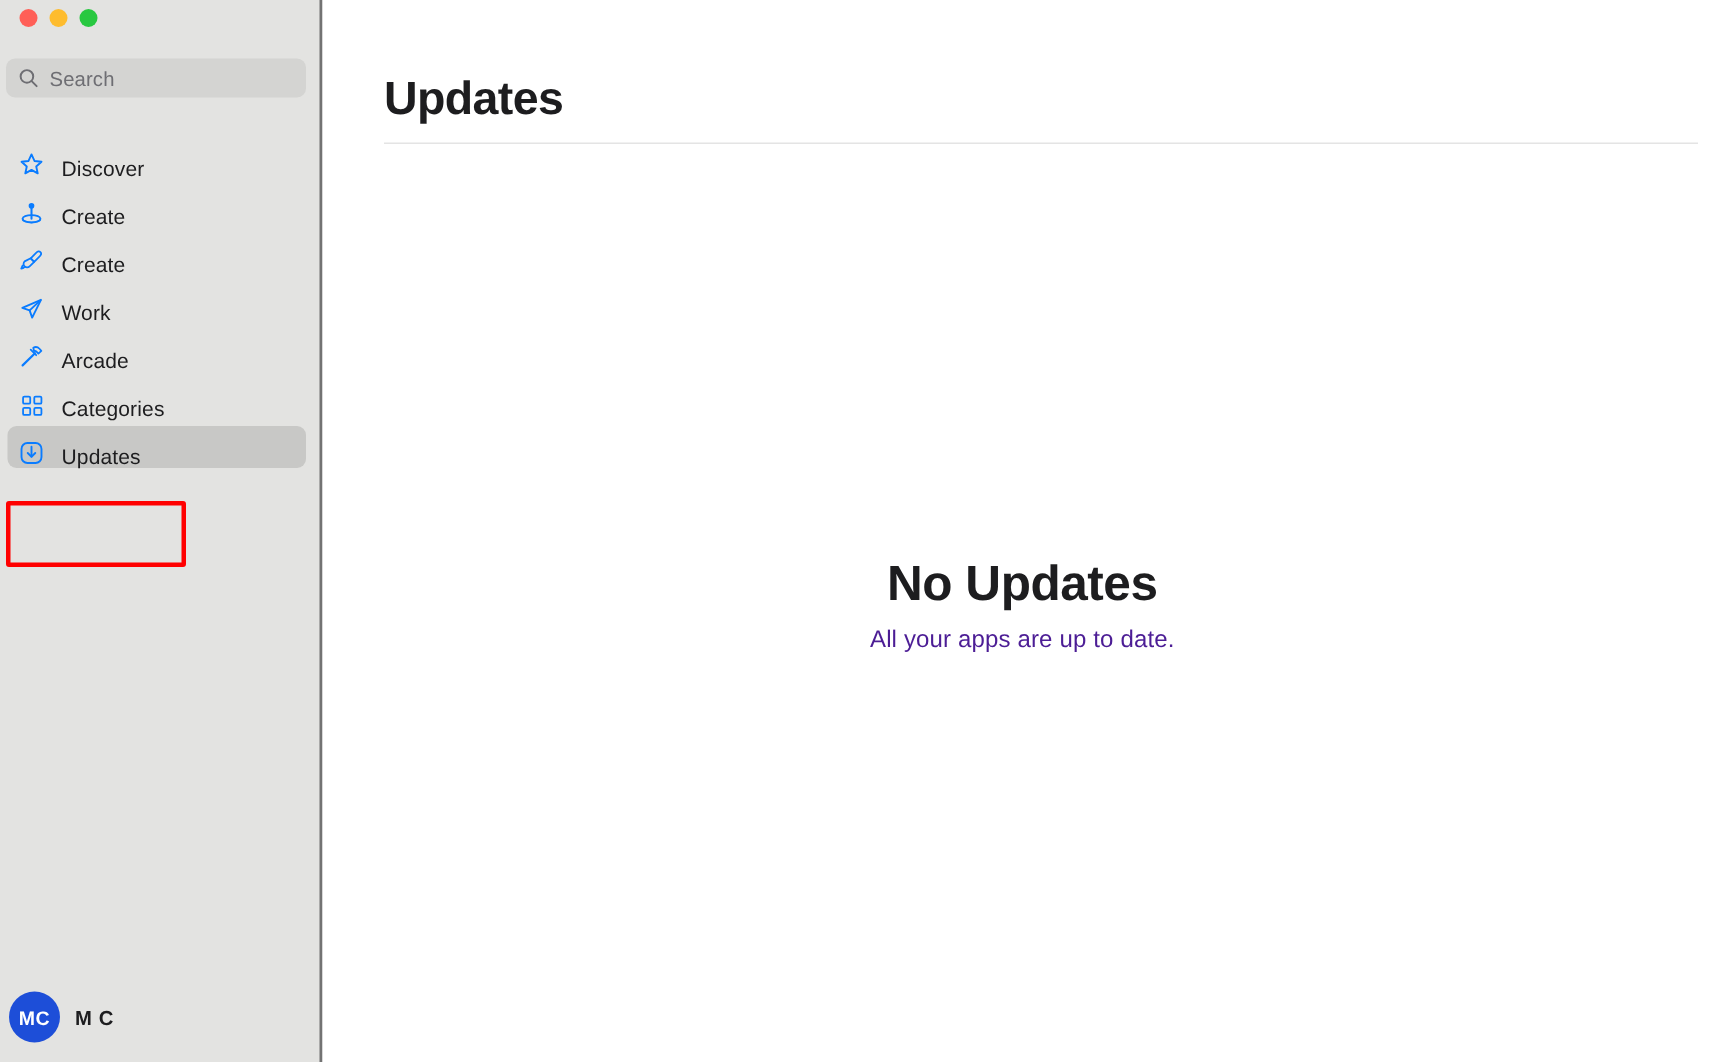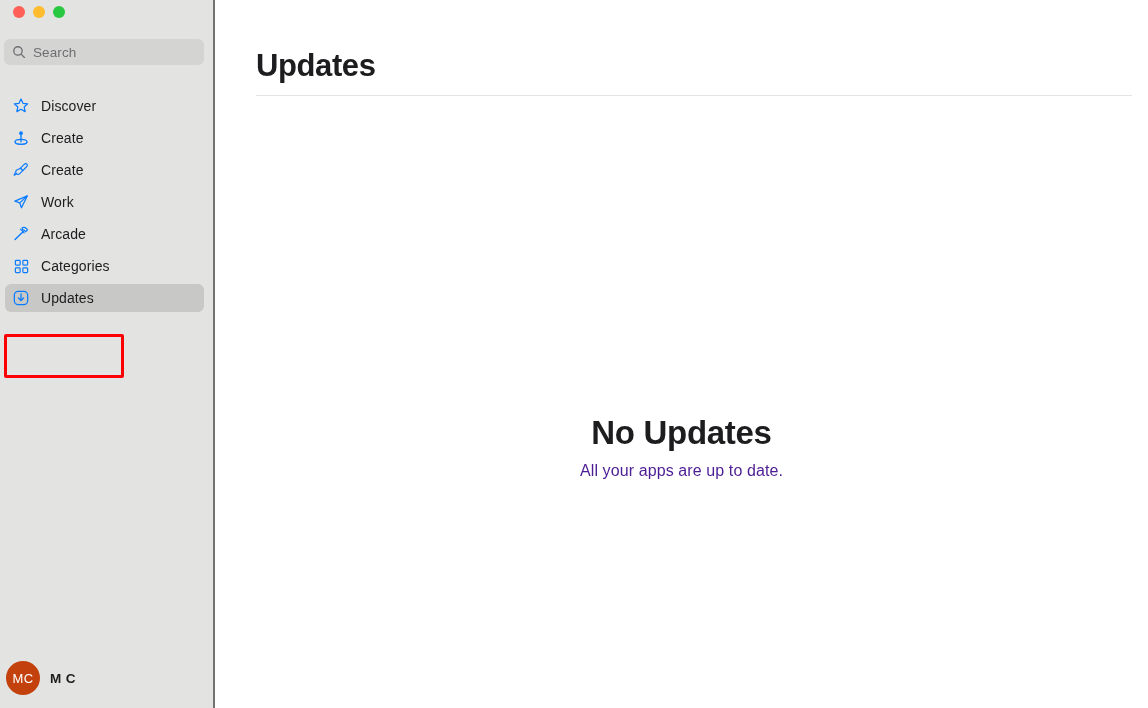--- a/index.html
+++ b/index.html
@@ -76,21 +76,21 @@
     top: 88px;
     left: 0;
     width: 215px;
   }
   .nav-item {
     position: relative;
     height: 28px;
     margin: 4px 11px 4px 5px;
     border-radius: 6px;
     display: flex;
-    align-items: center;
+    align-items: flex-end;
     padding-left: 6px;
     gap: 10px;
     cursor: default;
   }
   .nav-item.selected { background: #c8c8c6; }
   .nav-icon {
     width: 20px;
     height: 20px;
     flex: 0 0 20px;
     display: flex;
@@ -127,24 +127,24 @@
     height: 44px;
     display: flex;
     align-items: center;
     padding-left: 6px;
     gap: 10px;
   }
   #avatar {
     width: 34px;
     height: 34px;
     border-radius: 50%;
-    background: #c2410c;
+    background: #1d4ed8;
     color: #ffffff;
     font-size: 13px;
-    font-weight: normal;
+    font-weight: bold;
     letter-spacing: 0.3px;
     display: flex;
     align-items: center;
     justify-content: center;
     flex: 0 0 34px;
   }
   #account-name {
     font-size: 13.5px;
     color: #1d1d1f;
     font-weight: 600;
@@ -175,21 +175,20 @@
     right: 16px;
     height: 1px;
     background: #e4e4e4;
   }
   #empty-state {
     position: absolute;
     top: 368px;
     left: 0;
     right: 0;
     text-align: center;
-    margin-top: 44px;
   }
   #empty-title {
     font-size: 33px;
     font-weight: bold;
     color: #1d1d1f;
     letter-spacing: -0.3px;
     line-height: 42px;
   }
   #empty-subtitle {
     margin-top: 8px;

